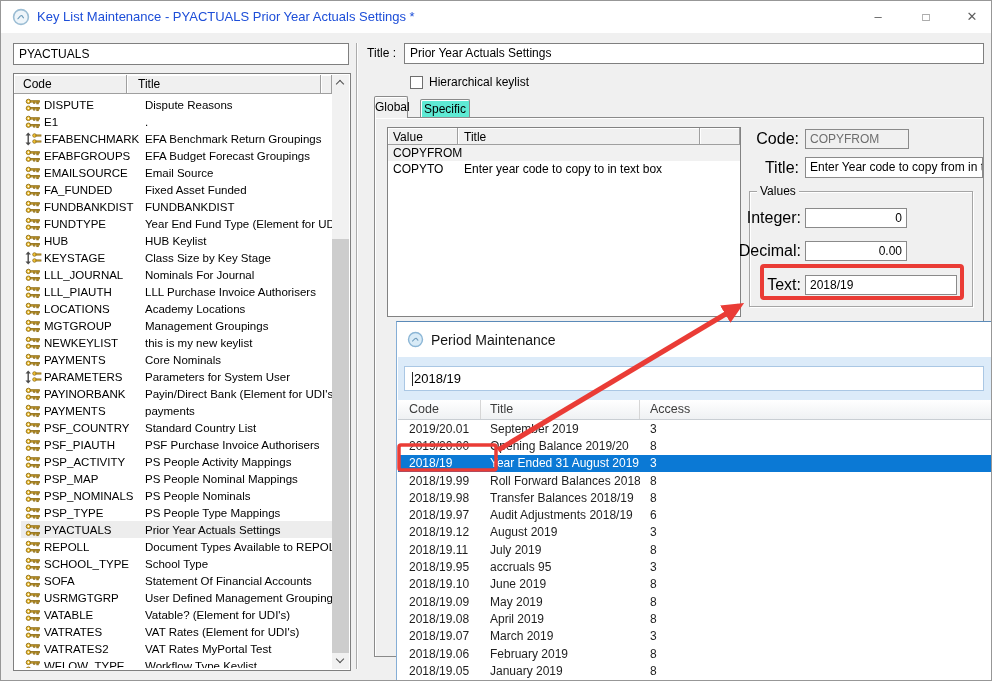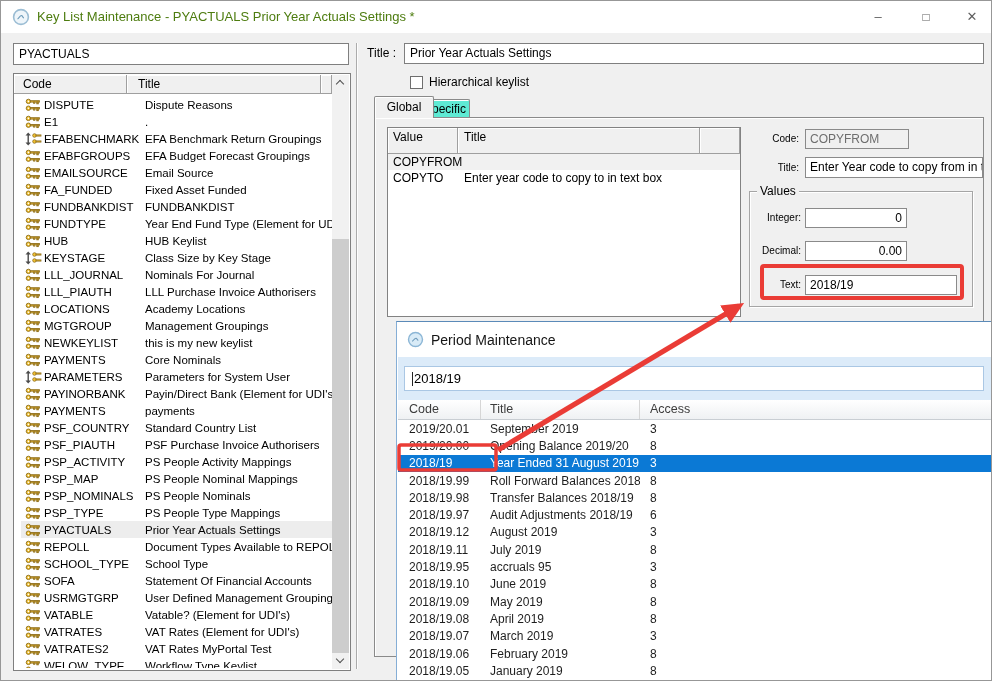--- a/index.html
+++ b/index.html
@@ -4,21 +4,21 @@
 <style>
   html,body{margin:0;padding:0;background:#d7d7d7;}
   *{box-sizing:border-box;}
   #win{position:relative;width:992px;height:681px;background:#f0f0f0;
        border:1px solid #979797;font-family:"Liberation Sans",sans-serif;
        overflow:hidden;color:#000;}
   
   #titlebar{position:absolute;left:0;top:0;width:990px;height:32px;background:#fff;}
   #appicon{position:absolute;left:11px;top:7px;width:18px;height:18px;}
   #apptitle{position:absolute;left:36px;top:0;height:16px;line-height:32px;
-            font-size:13px;color:#4d7c0f;white-space:nowrap;}
+            font-size:13px;color:#1d4ed8;white-space:nowrap;}
   .winbtn{position:absolute;top:0;height:32px;width:30px;text-align:center;
           line-height:32px;font-size:13px;color:#5f5f5f;}
   #btn-min{left:862px;} #btn-max{left:910px;font-size:12px;} #btn-close{left:956px;}
   
   #keysearch{position:absolute;left:12px;top:42px;width:336px;height:22px;background:#fff;
              border:1px solid #7f7f7f;line-height:20px;font-size:12px;padding-left:5px;}
   #listbox{position:absolute;left:12px;top:72px;width:338px;height:598px;background:#fff;
            border:1px solid #7f7f7f;overflow:hidden;}
   #listhdr{position:absolute;left:0;top:1px;width:318px;height:19px;display:flex;}
   .hcell{background:#f0f0f0;border-right:1px solid #9f9f9f;border-bottom:1px solid #9f9f9f;
@@ -42,36 +42,36 @@
   #lbl-title{position:absolute;left:357px;top:42px;width:42px;height:21px;line-height:21px;
              font-size:12px;text-align:right;padding-right:4px;}
   #inp-title{position:absolute;left:403px;top:42px;width:580px;height:21px;background:#fff;
              border:1px solid #7f7f7f;font-size:12px;line-height:19px;padding-left:5px;white-space:nowrap;overflow:hidden;}
   #chk{position:absolute;left:409px;top:75px;width:13px;height:13px;background:#fff;border:1px solid #6e6e6e;}
   #chk-label{position:absolute;left:428px;top:73px;font-size:12px;line-height:16px;}
   
   .tab{position:absolute;font-size:12px;text-align:center;background:#f0f0f0;
        border:1px solid #8a8a8a;border-bottom:none;box-shadow:inset 1px 1px 0 #fff;
        border-radius:2px 2px 0 0;}
-  #tab-global{left:373px;top:95px;width:60px;height:22px;line-height:21px;z-index:3;}
+  #tab-global{left:373px;top:95px;width:34px;height:22px;line-height:21px;z-index:3;}
   #tab-specific{left:419px;top:98px;width:50px;height:19px;line-height:18px;z-index:1;background:#5eead4;}
   #tabpanel{position:absolute;left:373px;top:116px;width:610px;height:540px;background:#f0f0f0;
             border:1px solid #8a8a8a;box-shadow:inset 1px 1px 0 #fff;z-index:2;}
   
   #vtable{position:absolute;left:386px;top:126px;width:354px;height:190px;background:#fff;
           border:1px solid #828282;overflow:hidden;z-index:3;}
-  #vhdr{display:flex;height:26px;border-radius:9px;}
+  #vhdr{display:flex;height:17px;border-radius:9px;}
   .vh{background:#f0f0f0;border-right:1px solid #9f9f9f;border-bottom:1px solid #9f9f9f;
       box-shadow:inset 1px 1px 0 #fff;font-size:12px;line-height:18px;}
   .vh-val{width:70px;padding-left:5px;} .vh-title{width:242px;padding-left:6px;} .vh-fill{flex:1;}
   .vrow{display:flex;height:16px;font-size:12px;align-items:center;white-space:nowrap;}
   .vrow.vsel{background:#f1f1f1;}
   .vval{width:70px;padding-left:5px;} .vtitle{flex:1;padding-left:6px;overflow:hidden;}
   
-  .flabel{position:absolute;font-size:10px;text-align:right;z-index:3;}
+  .flabel{position:absolute;font-size:16px;text-align:right;z-index:3;}
   .fbox{position:absolute;background:#fff;border:1px solid #8a8a8a;font-size:12px;
         padding:0 4px;white-space:nowrap;overflow:hidden;z-index:3;}
   #lbl-code{left:740px;top:128px;width:58px;height:20px;line-height:20px;}
   #box-code{left:804px;top:128px;width:104px;height:20px;line-height:18px;background:#f0f0f0;color:#6e6e6e;}
   #lbl-ctitle{left:740px;top:156px;width:58px;height:21px;line-height:21px;}
   #box-ctitle{left:804px;top:156px;width:178px;height:21px;line-height:19px;}
   #groupbox{position:absolute;left:748px;top:190px;width:224px;height:116px;
             border:1px solid #a5a5a5;box-shadow:1px 1px 0 #fff,inset 1px 1px 0 #fff;z-index:2;}
   #grouplabel{position:absolute;left:756px;top:183px;font-size:12px;background:#f0f0f0;
               padding:0 3px;z-index:3;}

